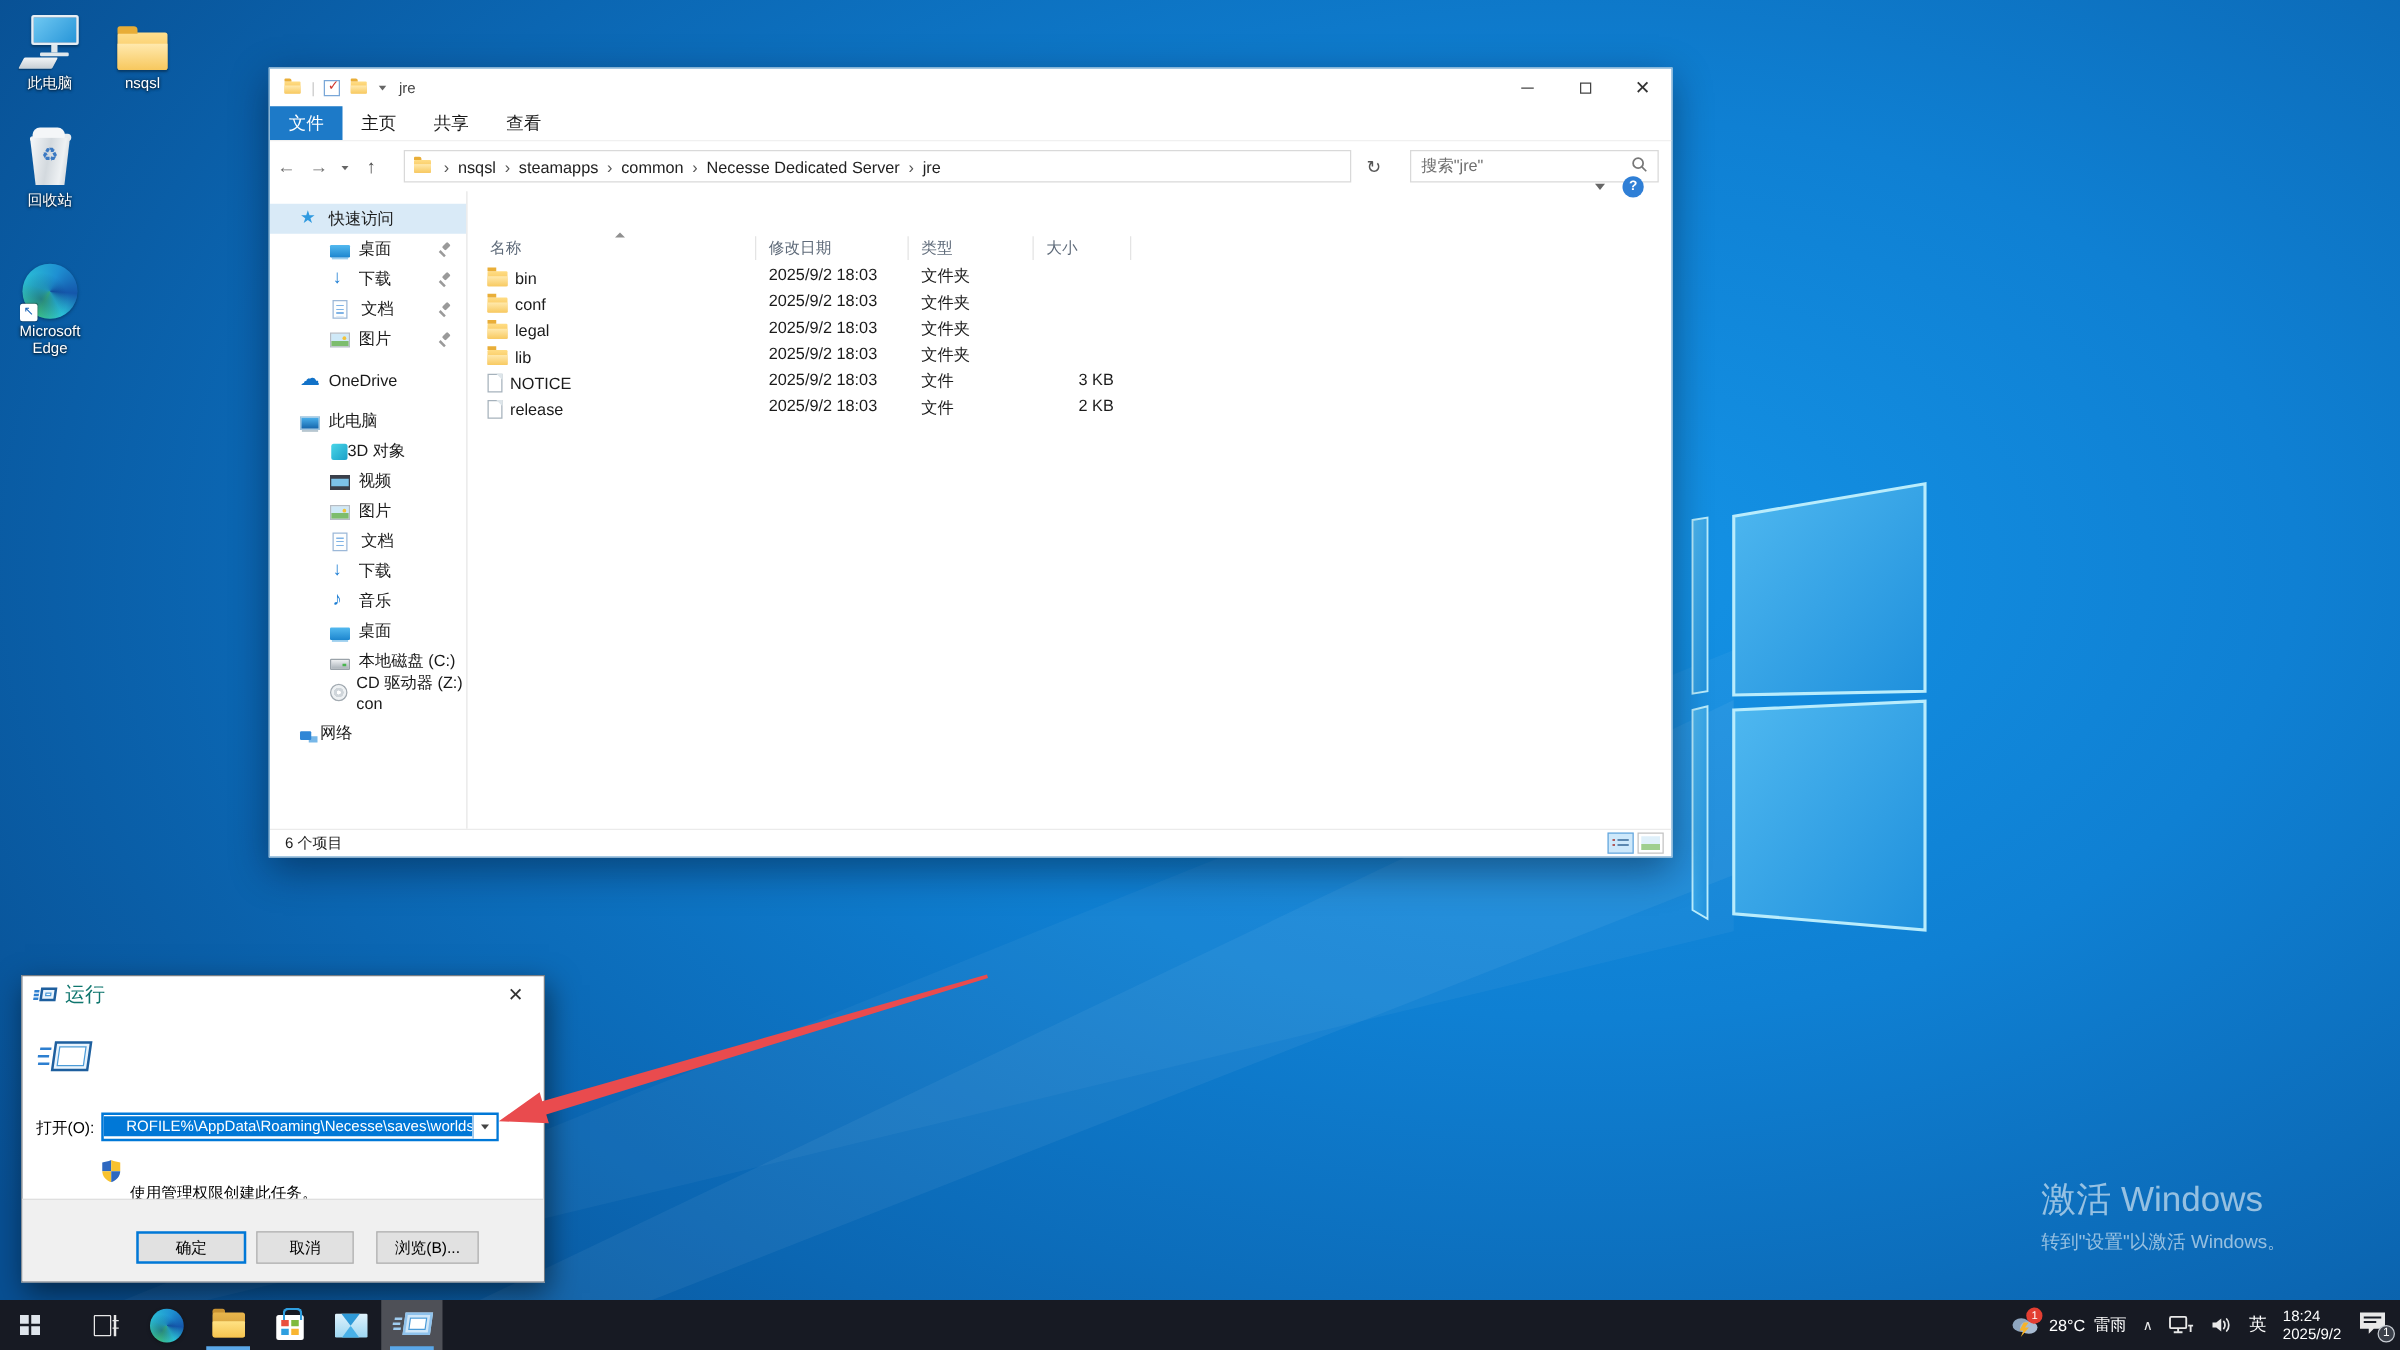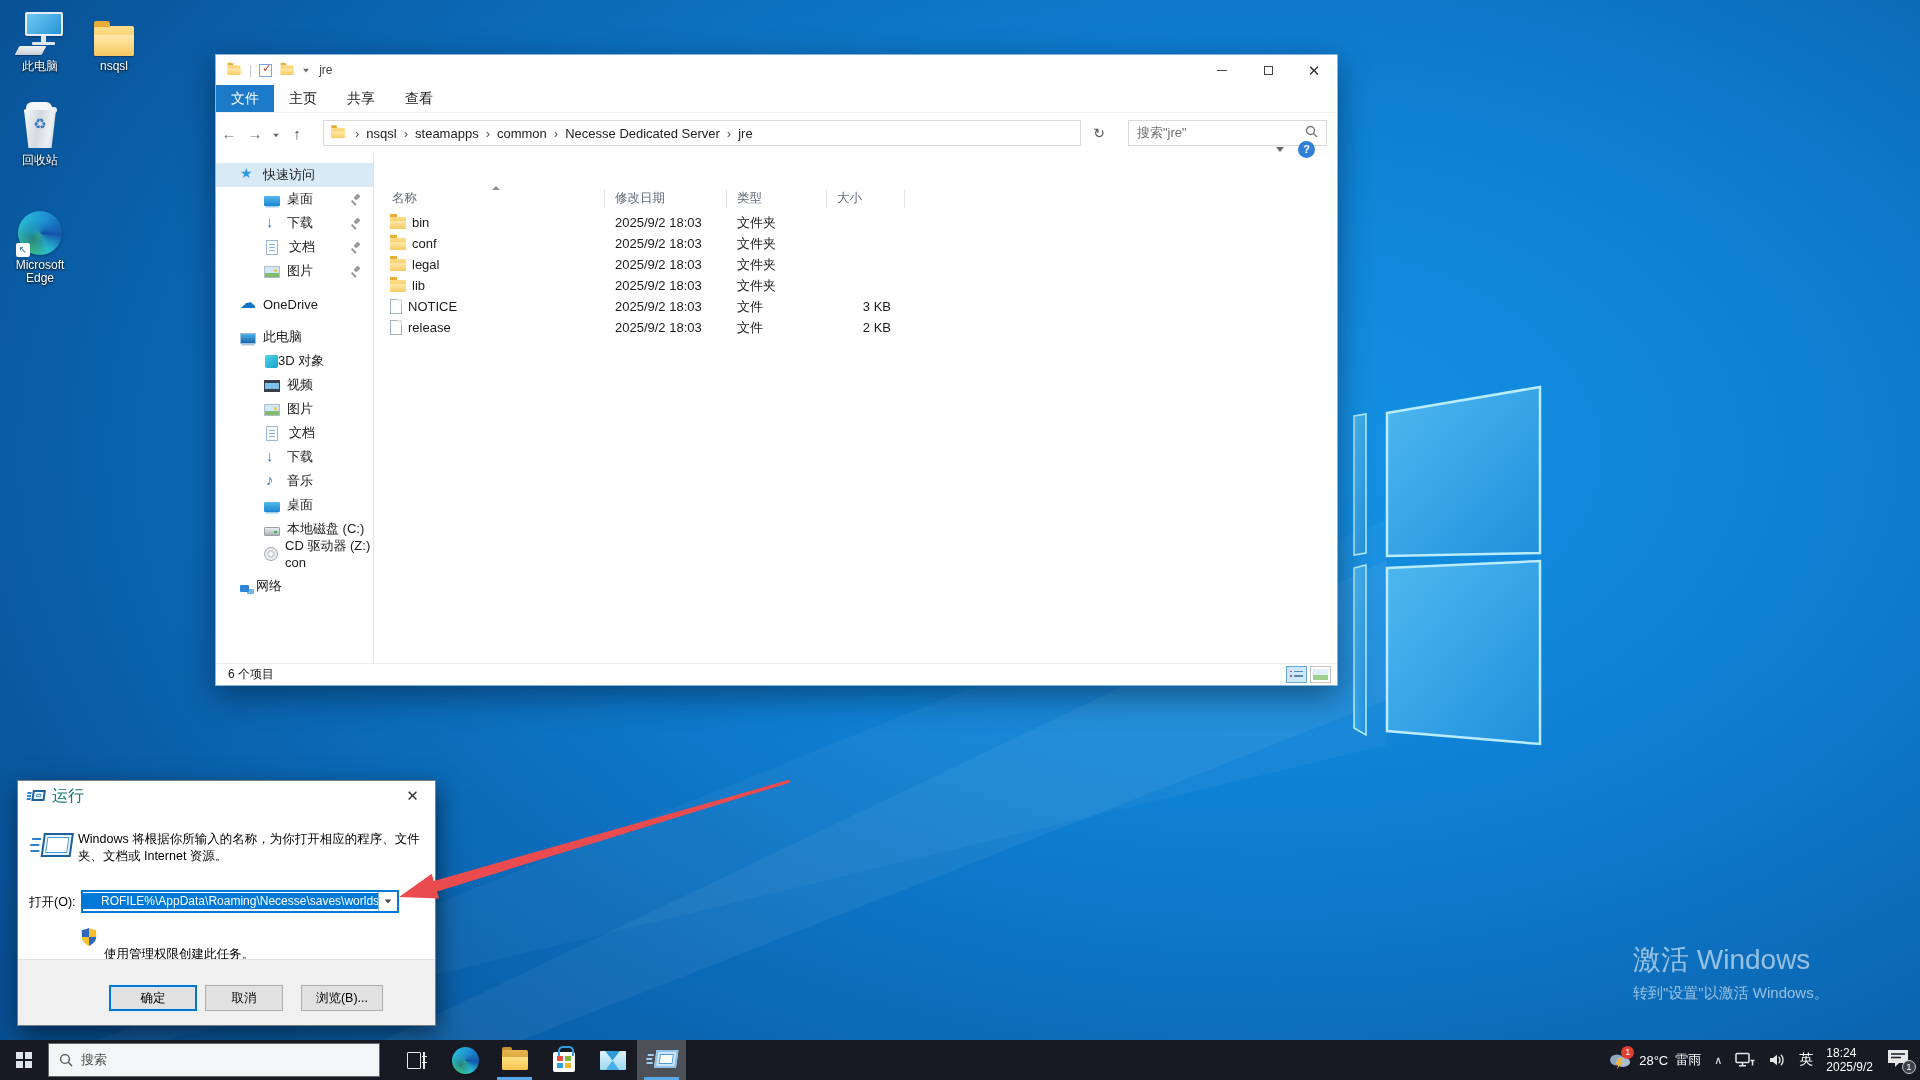--- a/index.html
+++ b/index.html
@@ -134,21 +134,21 @@
 
   .filearea { flex:1; position:relative; display:flex; flex-direction:column;margin-top:32px; }
   .fl-header { display:flex; height:27px; align-items:center; font-size:12.5px; color:#5f6b7a; flex:none; position:relative; }
   .fl-header .cell { height:19px; line-height:19px; border-right:1px solid #e4e4e4; }
   .col-name { width:231px; padding-left:18px; }
   .col-date { width:122px; padding-left:10px; }
   .col-type { width:100px; padding-left:10px; }
   .col-size { width:78px;  padding-left:10px; }
   .sort-caret { position:absolute; left:118px; top:1px; }
   .fl-rows { flex:1; overflow:hidden; }
-  .f-row { display:flex; height:21px; align-items:center; font-size:13px; color:#1b1b1b; }
+  .f-row { display:flex; height:21px; font-size:13px; color:#1b1b1b; }
   .f-row .c-name { width:231px; display:flex; align-items:center; padding-left:16px; }
   .f-row .c-date { width:122px; padding-left:10px; }
   .f-row .c-type { width:100px; padding-left:10px; }
   .f-row .c-size { width:78px; text-align:right; padding-right:14px; }
   .f-ico { margin-right:6px; flex:none; }
   .kind-folder { position:relative; display:inline-block; width:16px; height:12px; border-radius:1px;
     background:linear-gradient(#ffdd85,#f4b945); }
   .kind-folder::before { content:""; position:absolute; left:0; top:-3px; width:7px; height:3px; background:#e9ae38; }
   .kind-folder::after { content:""; position:absolute; left:0; bottom:0; width:100%; height:8px;
     background:linear-gradient(#ffe9ad,#f8ca61); }
@@ -591,21 +591,20 @@
     <span class="rd-title">运行</span>
     <span class="rd-close">✕</span>
   </div>
 
   <span class="run-ico rd-bigicon" style="width:42px;height:28px;">
     <span class="w" style="position:absolute;left:11px;top:0;width:30px;height:24px;"></span>
     <span class="lines" style="left:0;top:5px;width:9px;"></span>
     <span class="lines" style="left:-1px;top:11px;width:9px;"></span>
     <span class="lines" style="left:0;top:17px;width:9px;"></span>
   </span>
-  <div class="rd-body-text">Windows 将根据你所输入的名称，为你打开相应的程序、文件夹、文档或 Internet 资源。</div>
 
   <span class="rd-open-label">打开(O):</span>
   <div class="rd-combo">
     <div class="rd-input-view">
       <span>ROFILE%\AppData\Roaming\Necesse\saves\worlds</span>
     </div>
     <div class="rd-drop">
       <span class="caret-down" style="transform:scale(.8);border-top-color:#444;"></span>
     </div>
   </div>
@@ -640,27 +639,20 @@
 
 <div id="taskbar">
   <div class="tb-start">
     <span class="win-logo">
         <i></i>
         <i></i>
         <i></i>
         <i></i>
       </span>
   </div>
-  <div class="tb-search">
-    <svg width="14" height="14" viewBox="0 0 14 14">
-        <circle cx="6" cy="6" r="4.4" fill="none" stroke="#555" stroke-width="1.4"></circle>
-        <path d="M9.3 9.3L13 13" stroke="#555" stroke-width="1.4"></path>
-      </svg>
-    <span>搜索</span>
-  </div>
   <div class="tb-apps">
     <div class="tb-slot">
       <span class="tv-ico">
           <span class="frame"></span>
           <span class="bar"></span>
           <span class="dot1"></span>
           <span class="dot2"></span>
         </span>
     </div>
     <div class="tb-slot">

